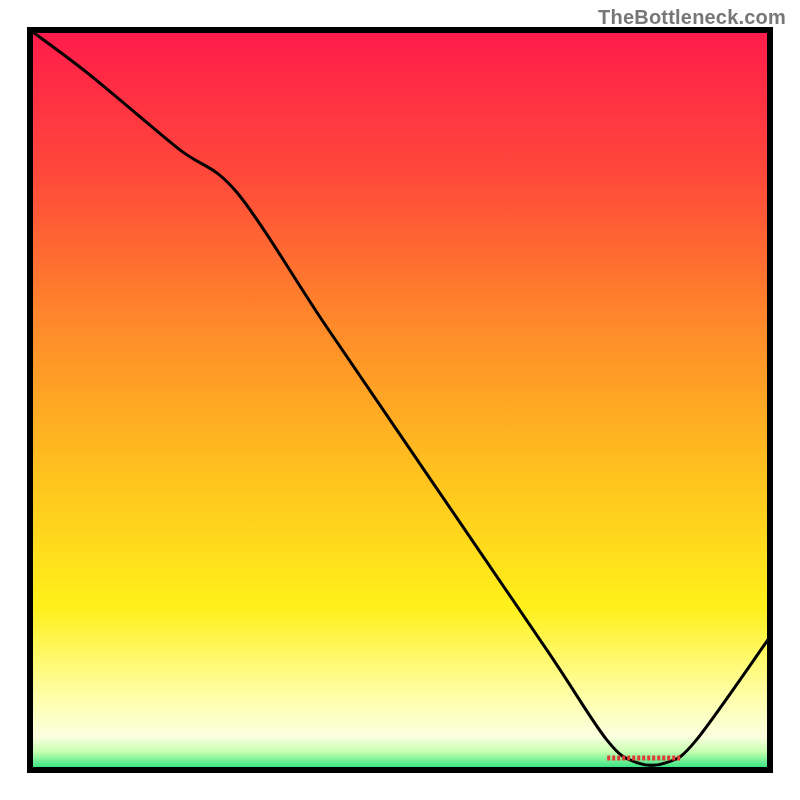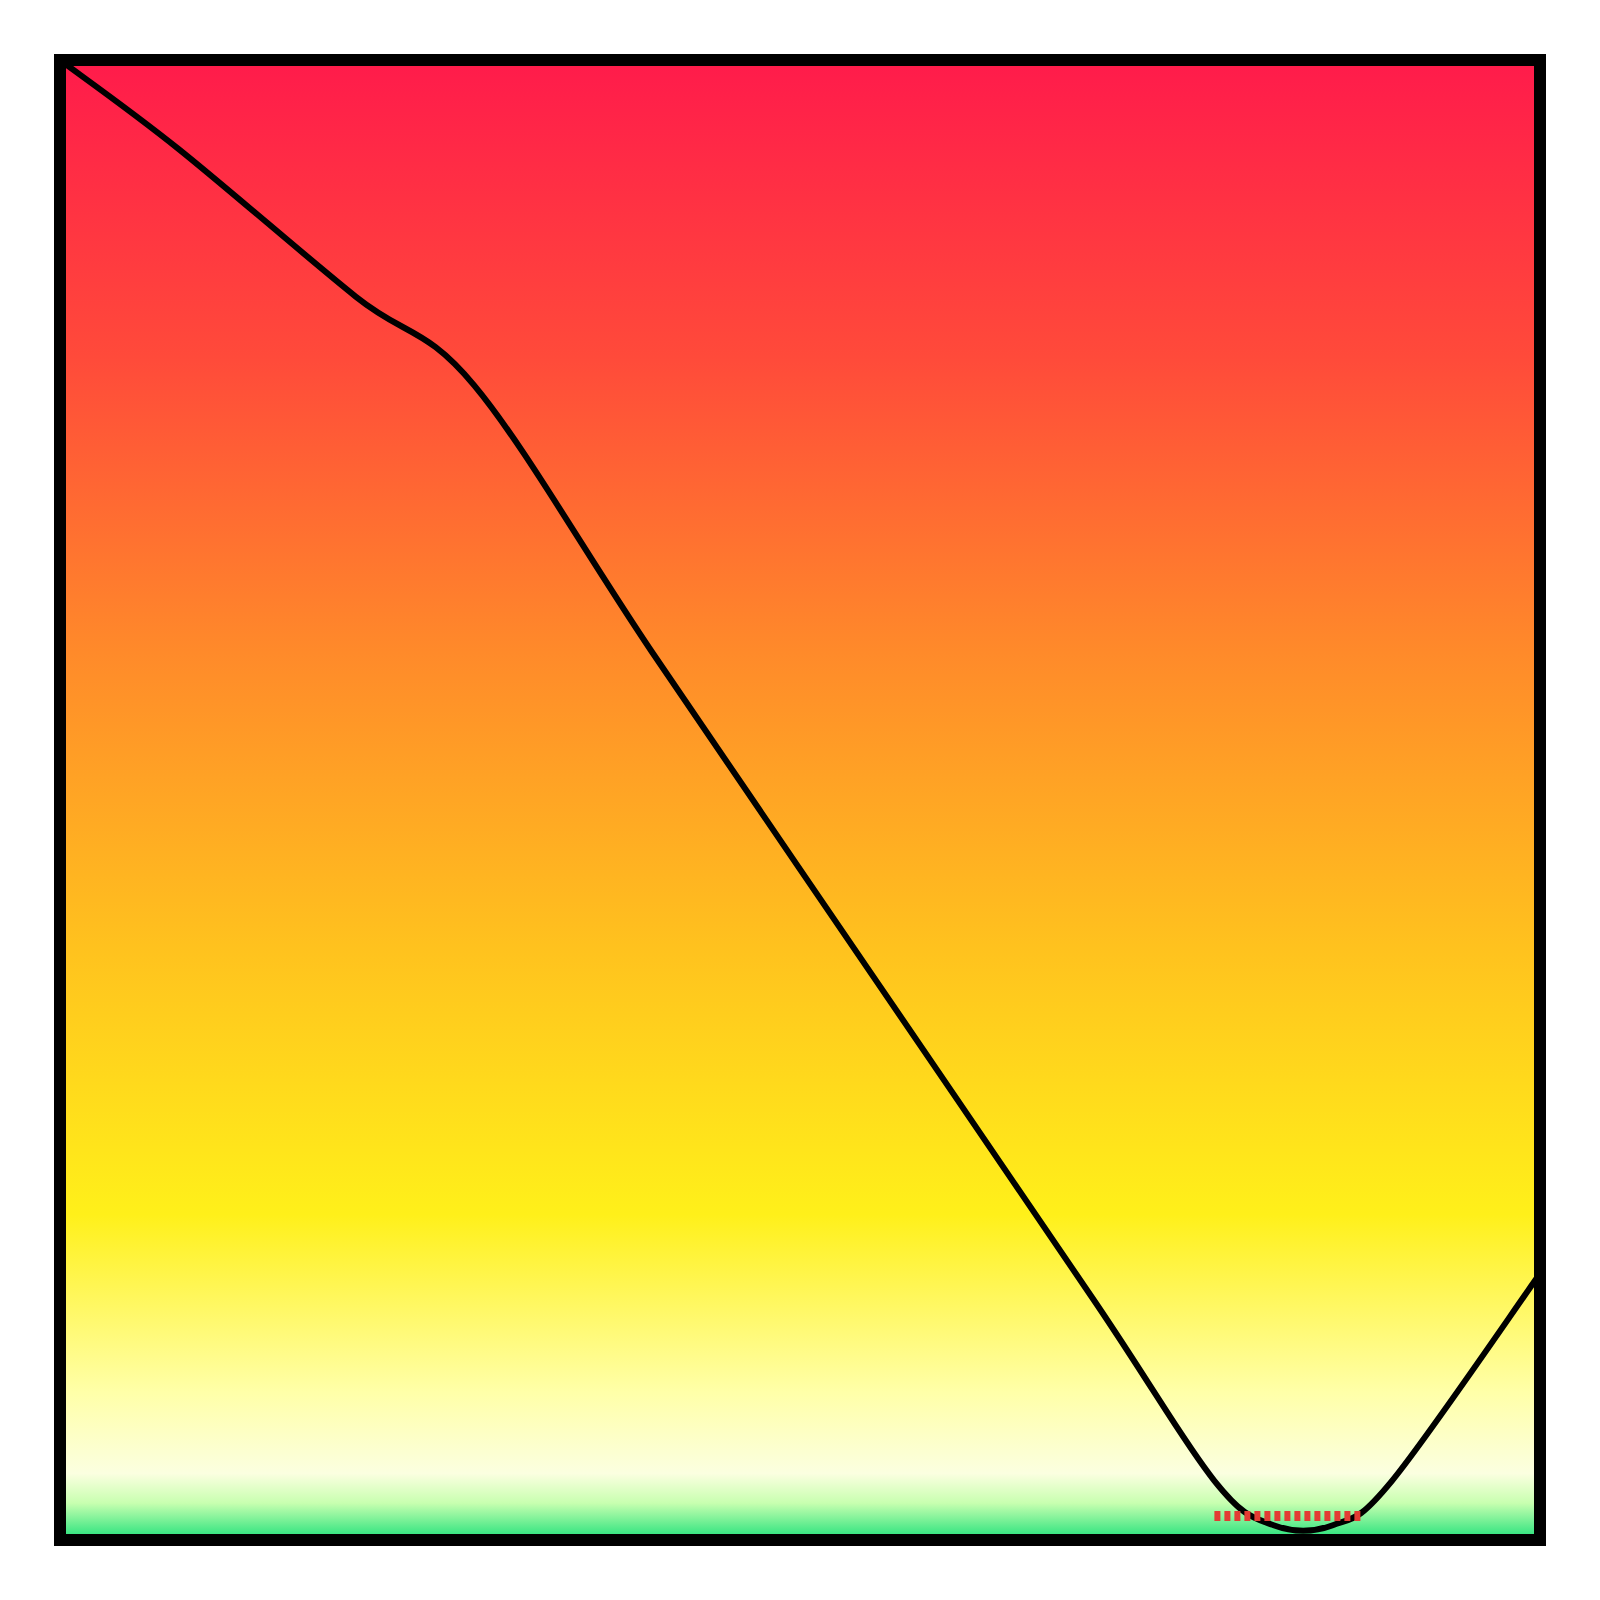--- a/index.html
+++ b/index.html
@@ -28,20 +28,21 @@
   svg.plot {
     position: absolute;
     left: 0;
     top: 0;
   }
 </style>
 </head>
 <body>
 
 <div class="wrap">
+  <div class="attribution">TheBottleneck.com</div>
 
   <svg class="plot" width="800" height="800" viewBox="0 0 800 800">
     <defs>
       <linearGradient id="bg-grad" x1="0" y1="0" x2="0" y2="1">
           <stop offset="0%" stop-color="#ff1b4b"></stop>
           <stop offset="20%" stop-color="#ff4a3a"></stop>
           <stop offset="40%" stop-color="#ff8a2a"></stop>
           <stop offset="60%" stop-color="#ffc21e"></stop>
           <stop offset="78%" stop-color="#fff01a"></stop>
           <stop offset="90%" stop-color="#ffffa8"></stop>

